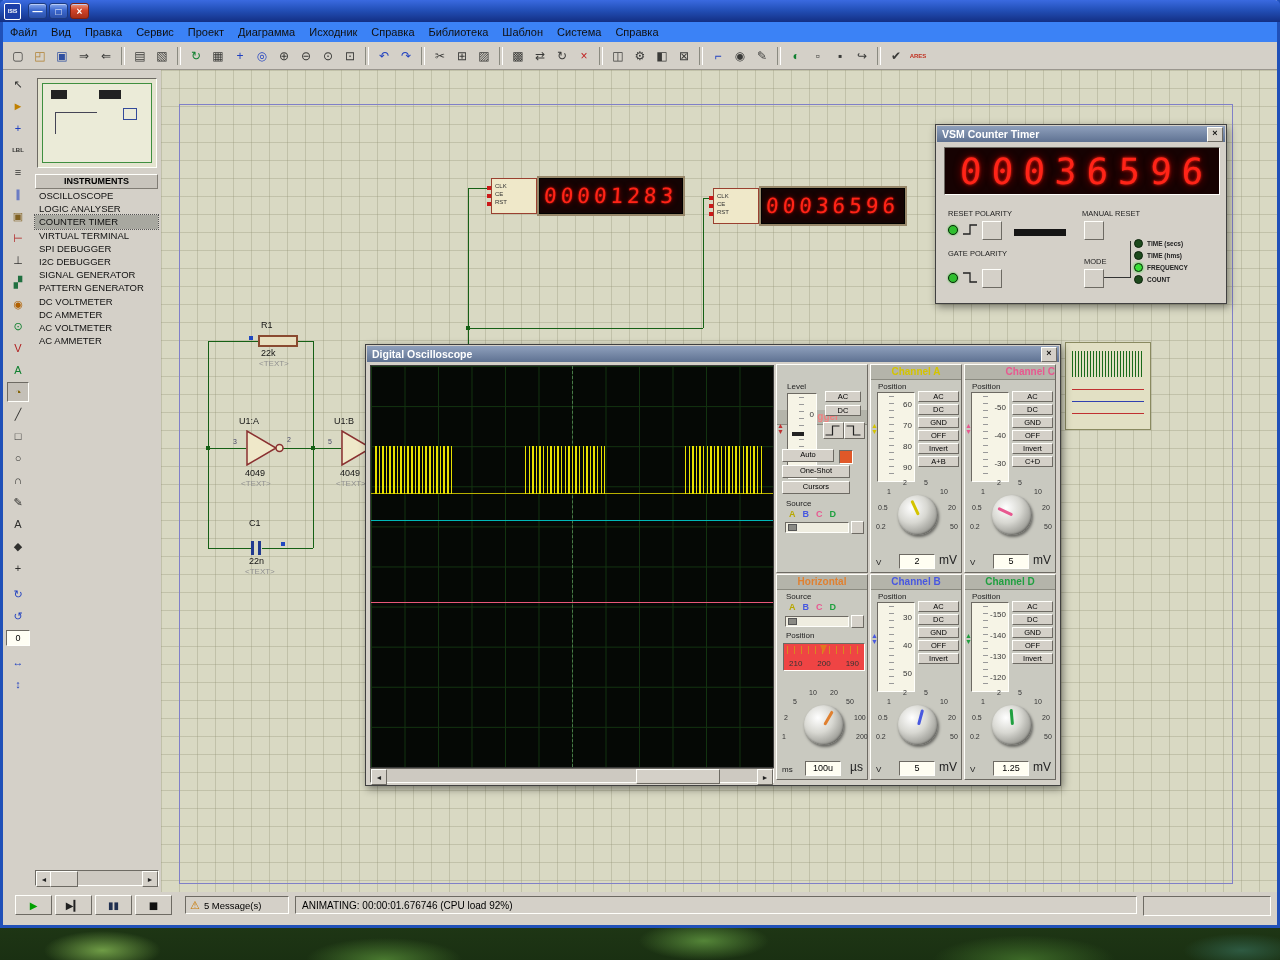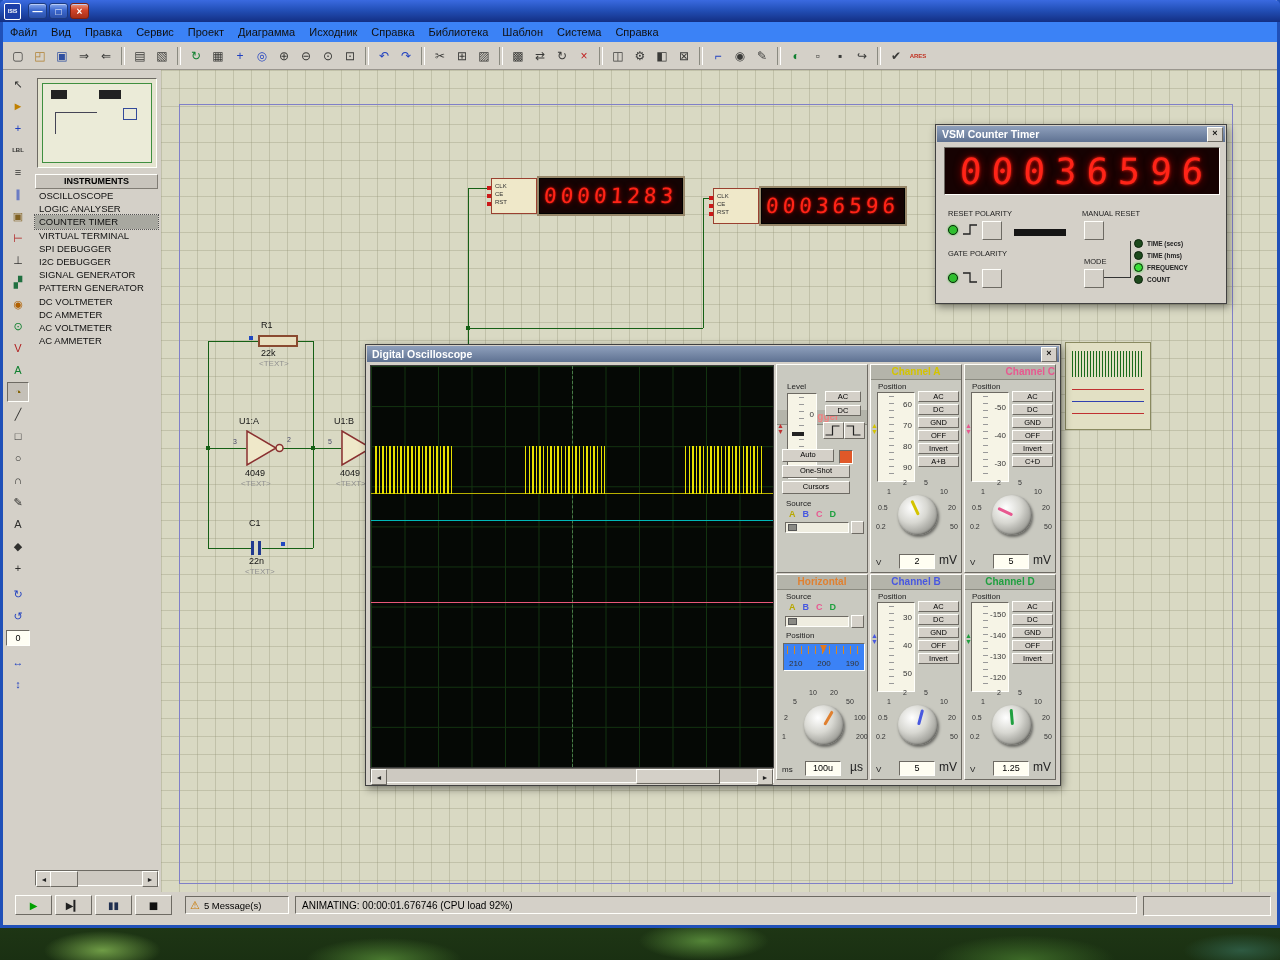--- a/index.html
+++ b/index.html
@@ -155,21 +155,21 @@
   .levelbox{position:absolute;left:10px;top:28px;width:28px;height:84px;background:#f6f4e6;
     border:1px solid;border-color:#6d6a63 #fffffb #fffffb #6d6a63}
   .levelbox .posnums{height:80px}
   .levelthumb{position:absolute;left:4px;top:38px;width:12px;height:4px;background:#222}
   .trigarrows{position:absolute;left:0;top:58px;display:flex;flex-direction:column;font-size:7px;line-height:6px;color:#c03030}
   .edgebtn{position:absolute;width:19px;height:15px}
   .srcletters{position:absolute;display:flex;gap:7px;font-size:9px;font-weight:bold}
   .srcslider{position:absolute;width:62px;height:9px;background:#efede0;border:1px solid;border-color:#6d6a63 #fffffb #fffffb #6d6a63}
   .srcthumb{position:absolute;left:2px;top:1px;width:7px;height:5px;background:#8a8a84;border:1px solid #555}
   .srcbox{position:absolute;width:11px;height:11px}
-  .hposbox{position:absolute;left:6px;top:68px;width:80px;height:26px;background:#3b82f6;
+  .hposbox{position:absolute;left:6px;top:68px;width:80px;height:26px;background:#ef4444;
     border:1px solid;border-color:#6d6a63 #fffffb #fffffb #6d6a63}
   .hticks{position:absolute;left:3px;right:3px;top:2px;height:8px;
     background:repeating-linear-gradient(90deg,#d88820 0 1px,transparent 1px 7px)}
   .hthumb{position:absolute;left:36px;top:1px;width:7px;height:8px;background:#e07820;clip-path:polygon(50% 100%,0 0,100% 0)}
   .hnums{position:absolute;left:0;right:0;bottom:2px;display:flex;justify-content:space-between;padding:0 5px}
   .hnums span{font-size:8px;color:#333}
 
   
   .statusrow{position:absolute;left:0;top:892px;width:1274px;height:28px;background:#d4d0c8}
   .animbtns{position:absolute;left:12px;top:3px;display:flex;gap:3px}

